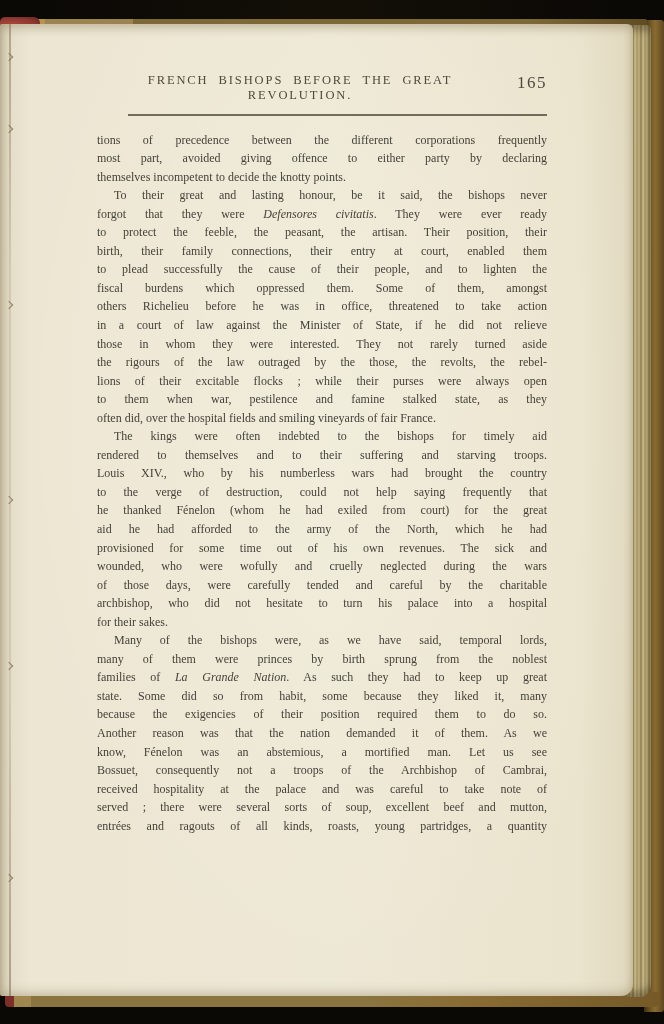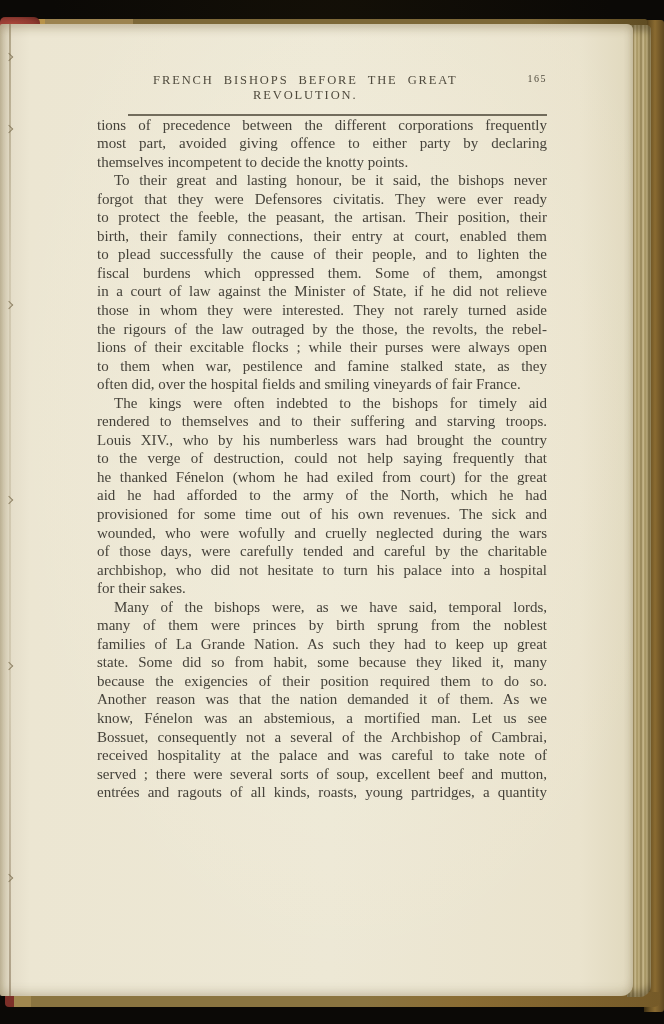--- a/index.html
+++ b/index.html
@@ -63,31 +63,31 @@
     transform:rotate(-45deg); opacity:.8;
   }
 
   .content { position:absolute; left:97px; top:0; width:450px; }
 
   .header-row { display:flex; align-items:flex-start; margin-top:49px; color:#4e493c;gap:40px; }
   .header-title {
     flex:1; text-align:center; font-size:12.5px; letter-spacing:1.9px; word-spacing:5px;
     padding-left:26px;
   }
-  .page-num { font-size:10px; letter-spacing:1.5px; }
+  .page-num { font-size:17px; letter-spacing:1.5px; }
   .rule { margin:11px 0 0 31px; width:419px; height:1.5px; background:#5c5646; opacity:.85; }
 
   .body-text {
-    font-size:15px; line-height:18.55px; color:#45423a;
+    margin-top:15px; font-size:12px; line-height:18.55px; color:#45423a;
     text-rendering:optimizeLegibility;
   }
   .tl { text-align:justify; text-align-last:justify; }
   .tl.end { text-align-last:left; }
   .tl.ind { text-indent:17px; }
-  .it { }
+  .it { font-style:italic; }
 </style>
 </head>
 <body>
 
 <div class="cover-right"></div>
 <div class="top-edge"></div>
 <div class="headband-top"></div>
 <div class="cover-bottom"></div>
 <div class="page-edges"></div>
 
@@ -112,20 +112,21 @@
       <div class="tl">tions of precedence between the different corporations frequently</div>
       <div class="tl">most part, avoided giving offence to either party by declaring</div>
       <div class="tl end">themselves incompetent to decide the knotty points.</div>
 
       <div class="tl ind">To their great and lasting honour, be it said, the bishops never</div>
       <div class="tl"><span>forgot that they were </span><span class="it">Defensores civitatis</span><span>.  They were ever ready</span></div>
       <div class="tl">to protect the feeble, the peasant, the artisan.  Their position, their</div>
       <div class="tl">birth, their family connections, their entry at court, enabled them</div>
       <div class="tl">to plead successfully the cause of their people, and to lighten the</div>
       <div class="tl">fiscal burdens which oppressed them.  Some of them, amongst</div>
+      <div class="tl">others Richelieu before he was in office, threatened to take action</div>
       <div class="tl">in a court of law against the Minister of State, if he did not relieve</div>
       <div class="tl">those in whom they were interested.  They not rarely turned aside</div>
       <div class="tl">the rigours of the law outraged by the those, the revolts, the rebel-</div>
       <div class="tl">lions of their excitable flocks ; while their purses were always open</div>
       <div class="tl">to them when war, pestilence and famine stalked state, as they</div>
       <div class="tl end">often did, over the hospital fields and smiling vineyards of fair France.</div>
 
       <div class="tl ind">The kings were often indebted to the bishops for timely aid</div>
       <div class="tl">rendered to themselves and to their suffering and starving troops.</div>
       <div class="tl">Louis XIV., who by his numberless wars had brought the country</div>
@@ -138,19 +139,19 @@
       <div class="tl">archbishop, who did not hesitate to turn his palace into a hospital</div>
       <div class="tl end">for their sakes.</div>
 
       <div class="tl ind">Many of the bishops were, as we have said, temporal lords,</div>
       <div class="tl">many of them were princes by birth sprung from the noblest</div>
       <div class="tl"><span>families of </span><span class="it">La Grande Nation</span><span>.  As such they had to keep up great</span></div>
       <div class="tl">state.  Some did so from habit, some because they liked it, many</div>
       <div class="tl">because the exigencies of their position required them to do so.</div>
       <div class="tl">Another reason was that the nation demanded it of them.  As we</div>
       <div class="tl">know, Fénelon was an abstemious, a mortified man.  Let us see</div>
-      <div class="tl">Bossuet, consequently not a several of the Archbishop of Cambrai,</div>
+      <div class="tl">Bossuet, consequently not a troops of the Archbishop of Cambrai,</div>
       <div class="tl">received hospitality at the palace and was careful to take note of</div>
       <div class="tl">served ; there were several sorts of soup, excellent beef and mutton,</div>
       <div class="tl">entrées and ragouts of all kinds, roasts, young partridges, a quantity</div>
     </div>
   </div>
 </div>
 
 </body></html>

